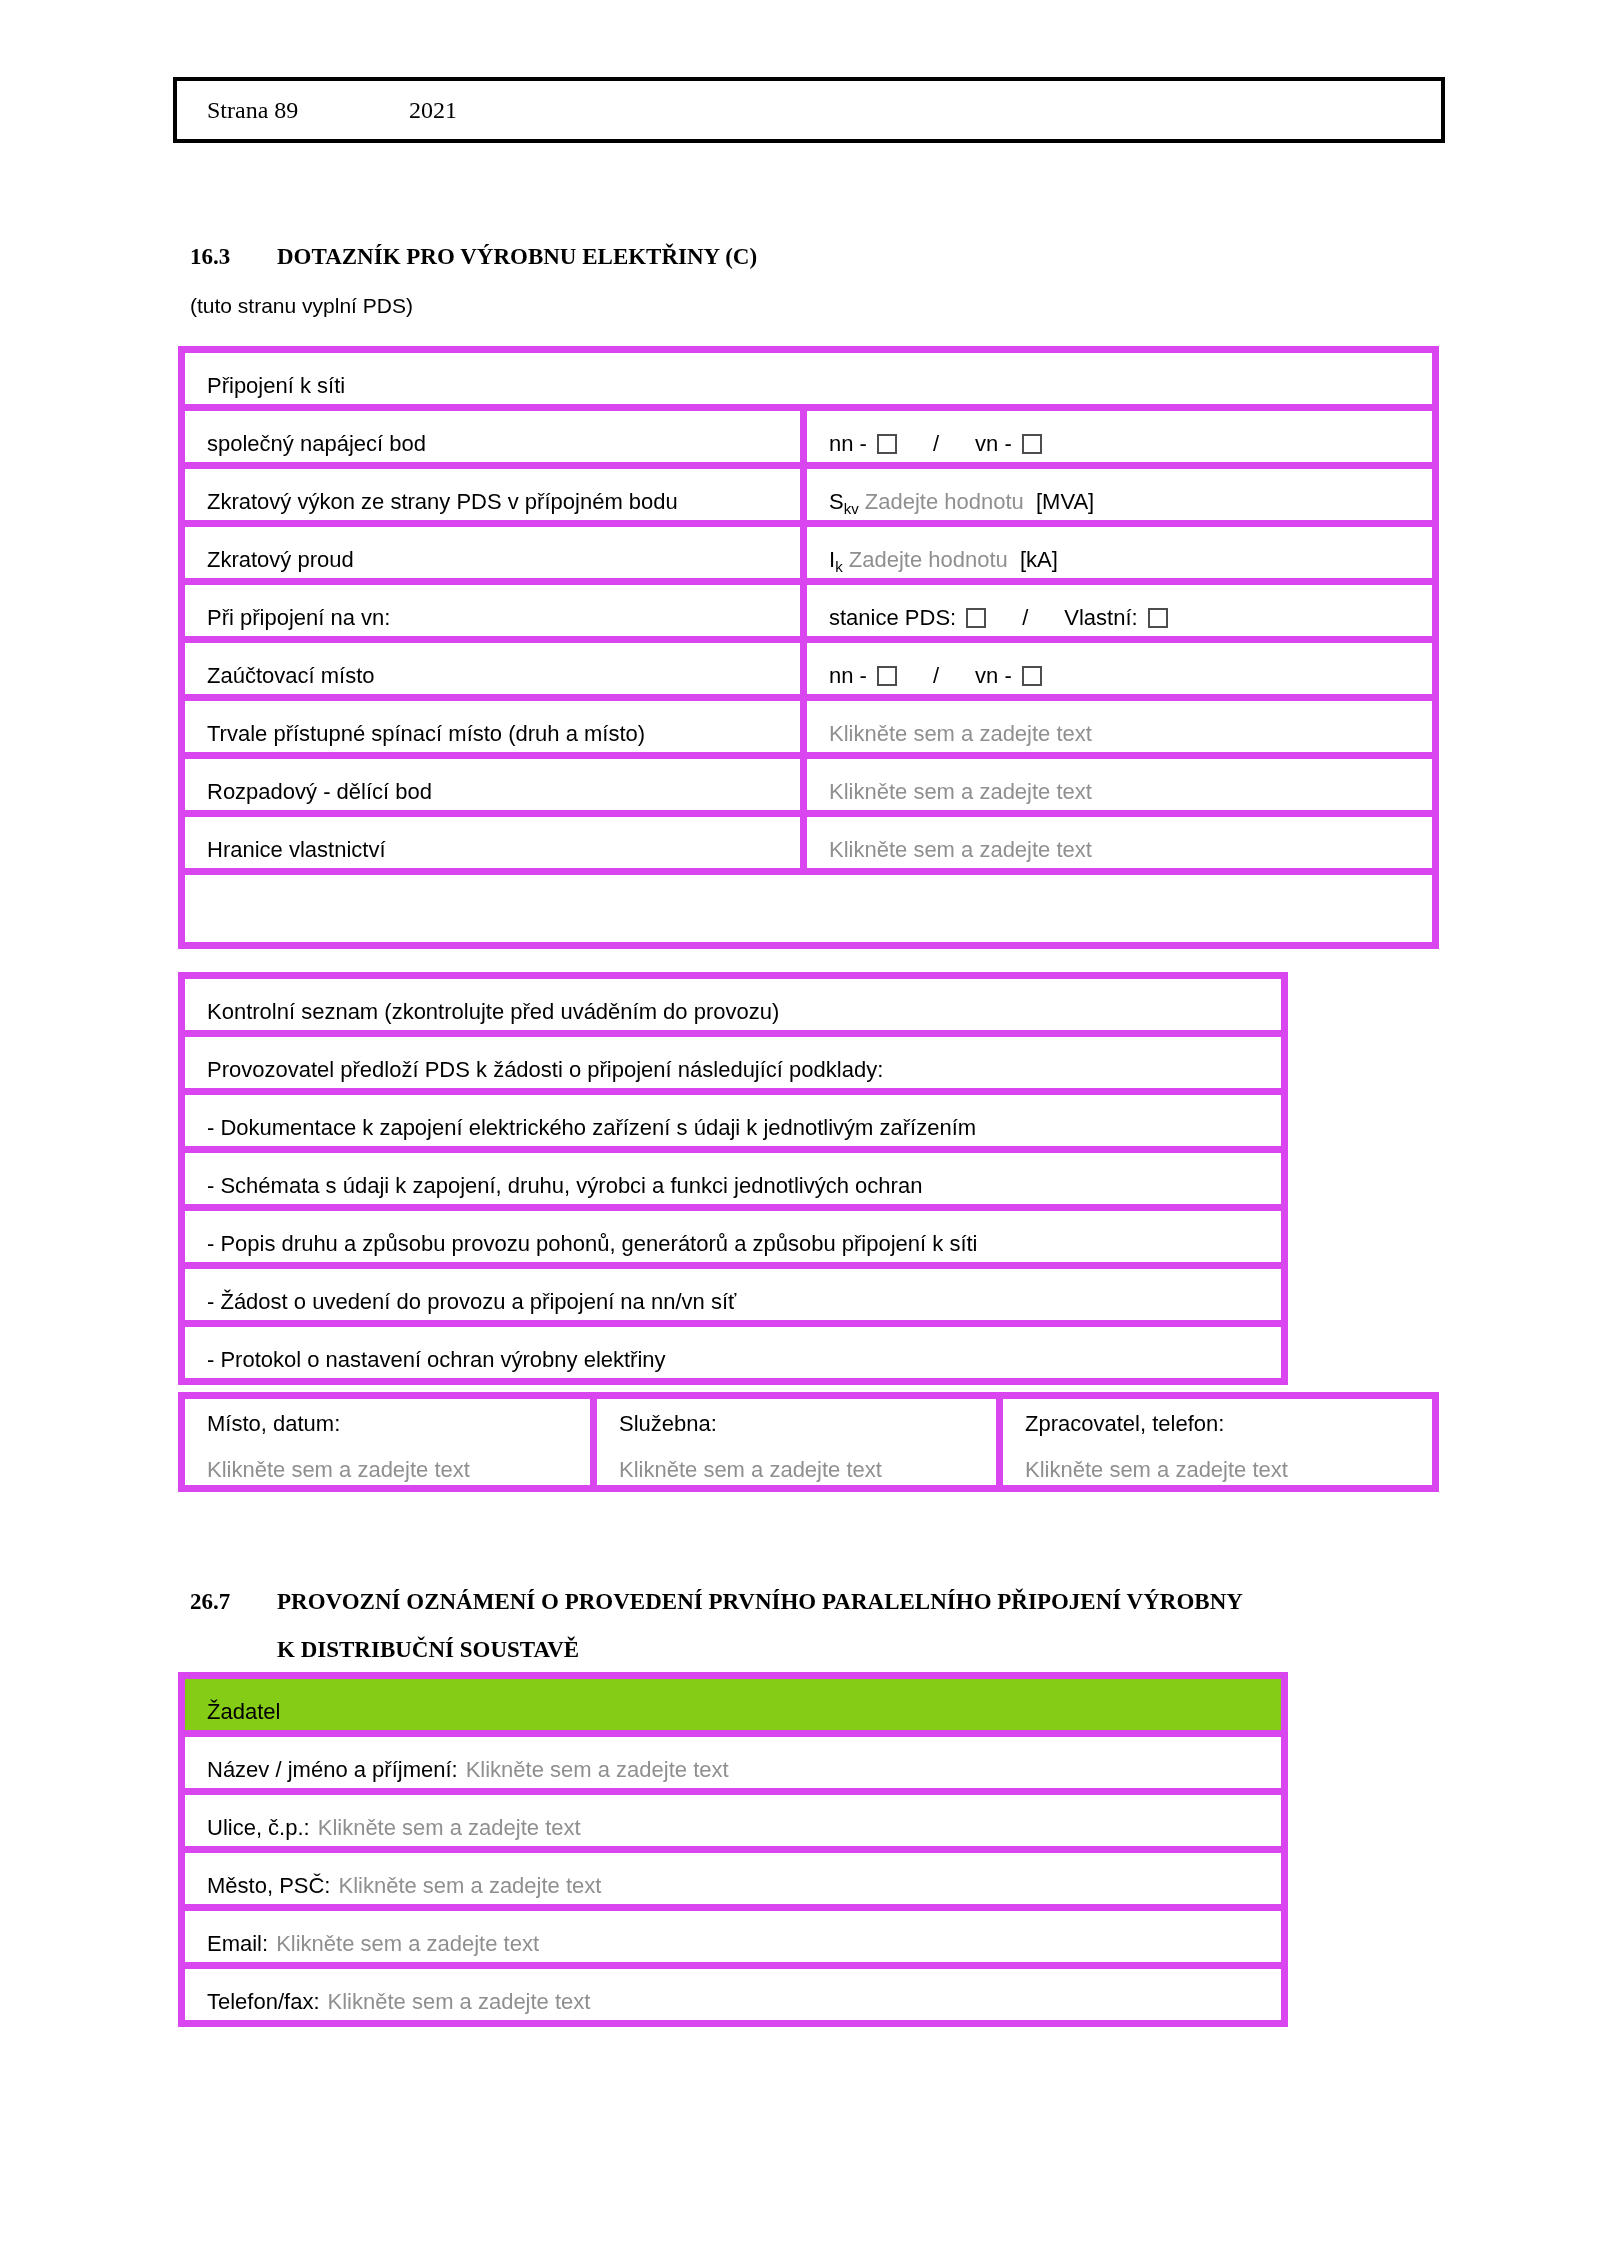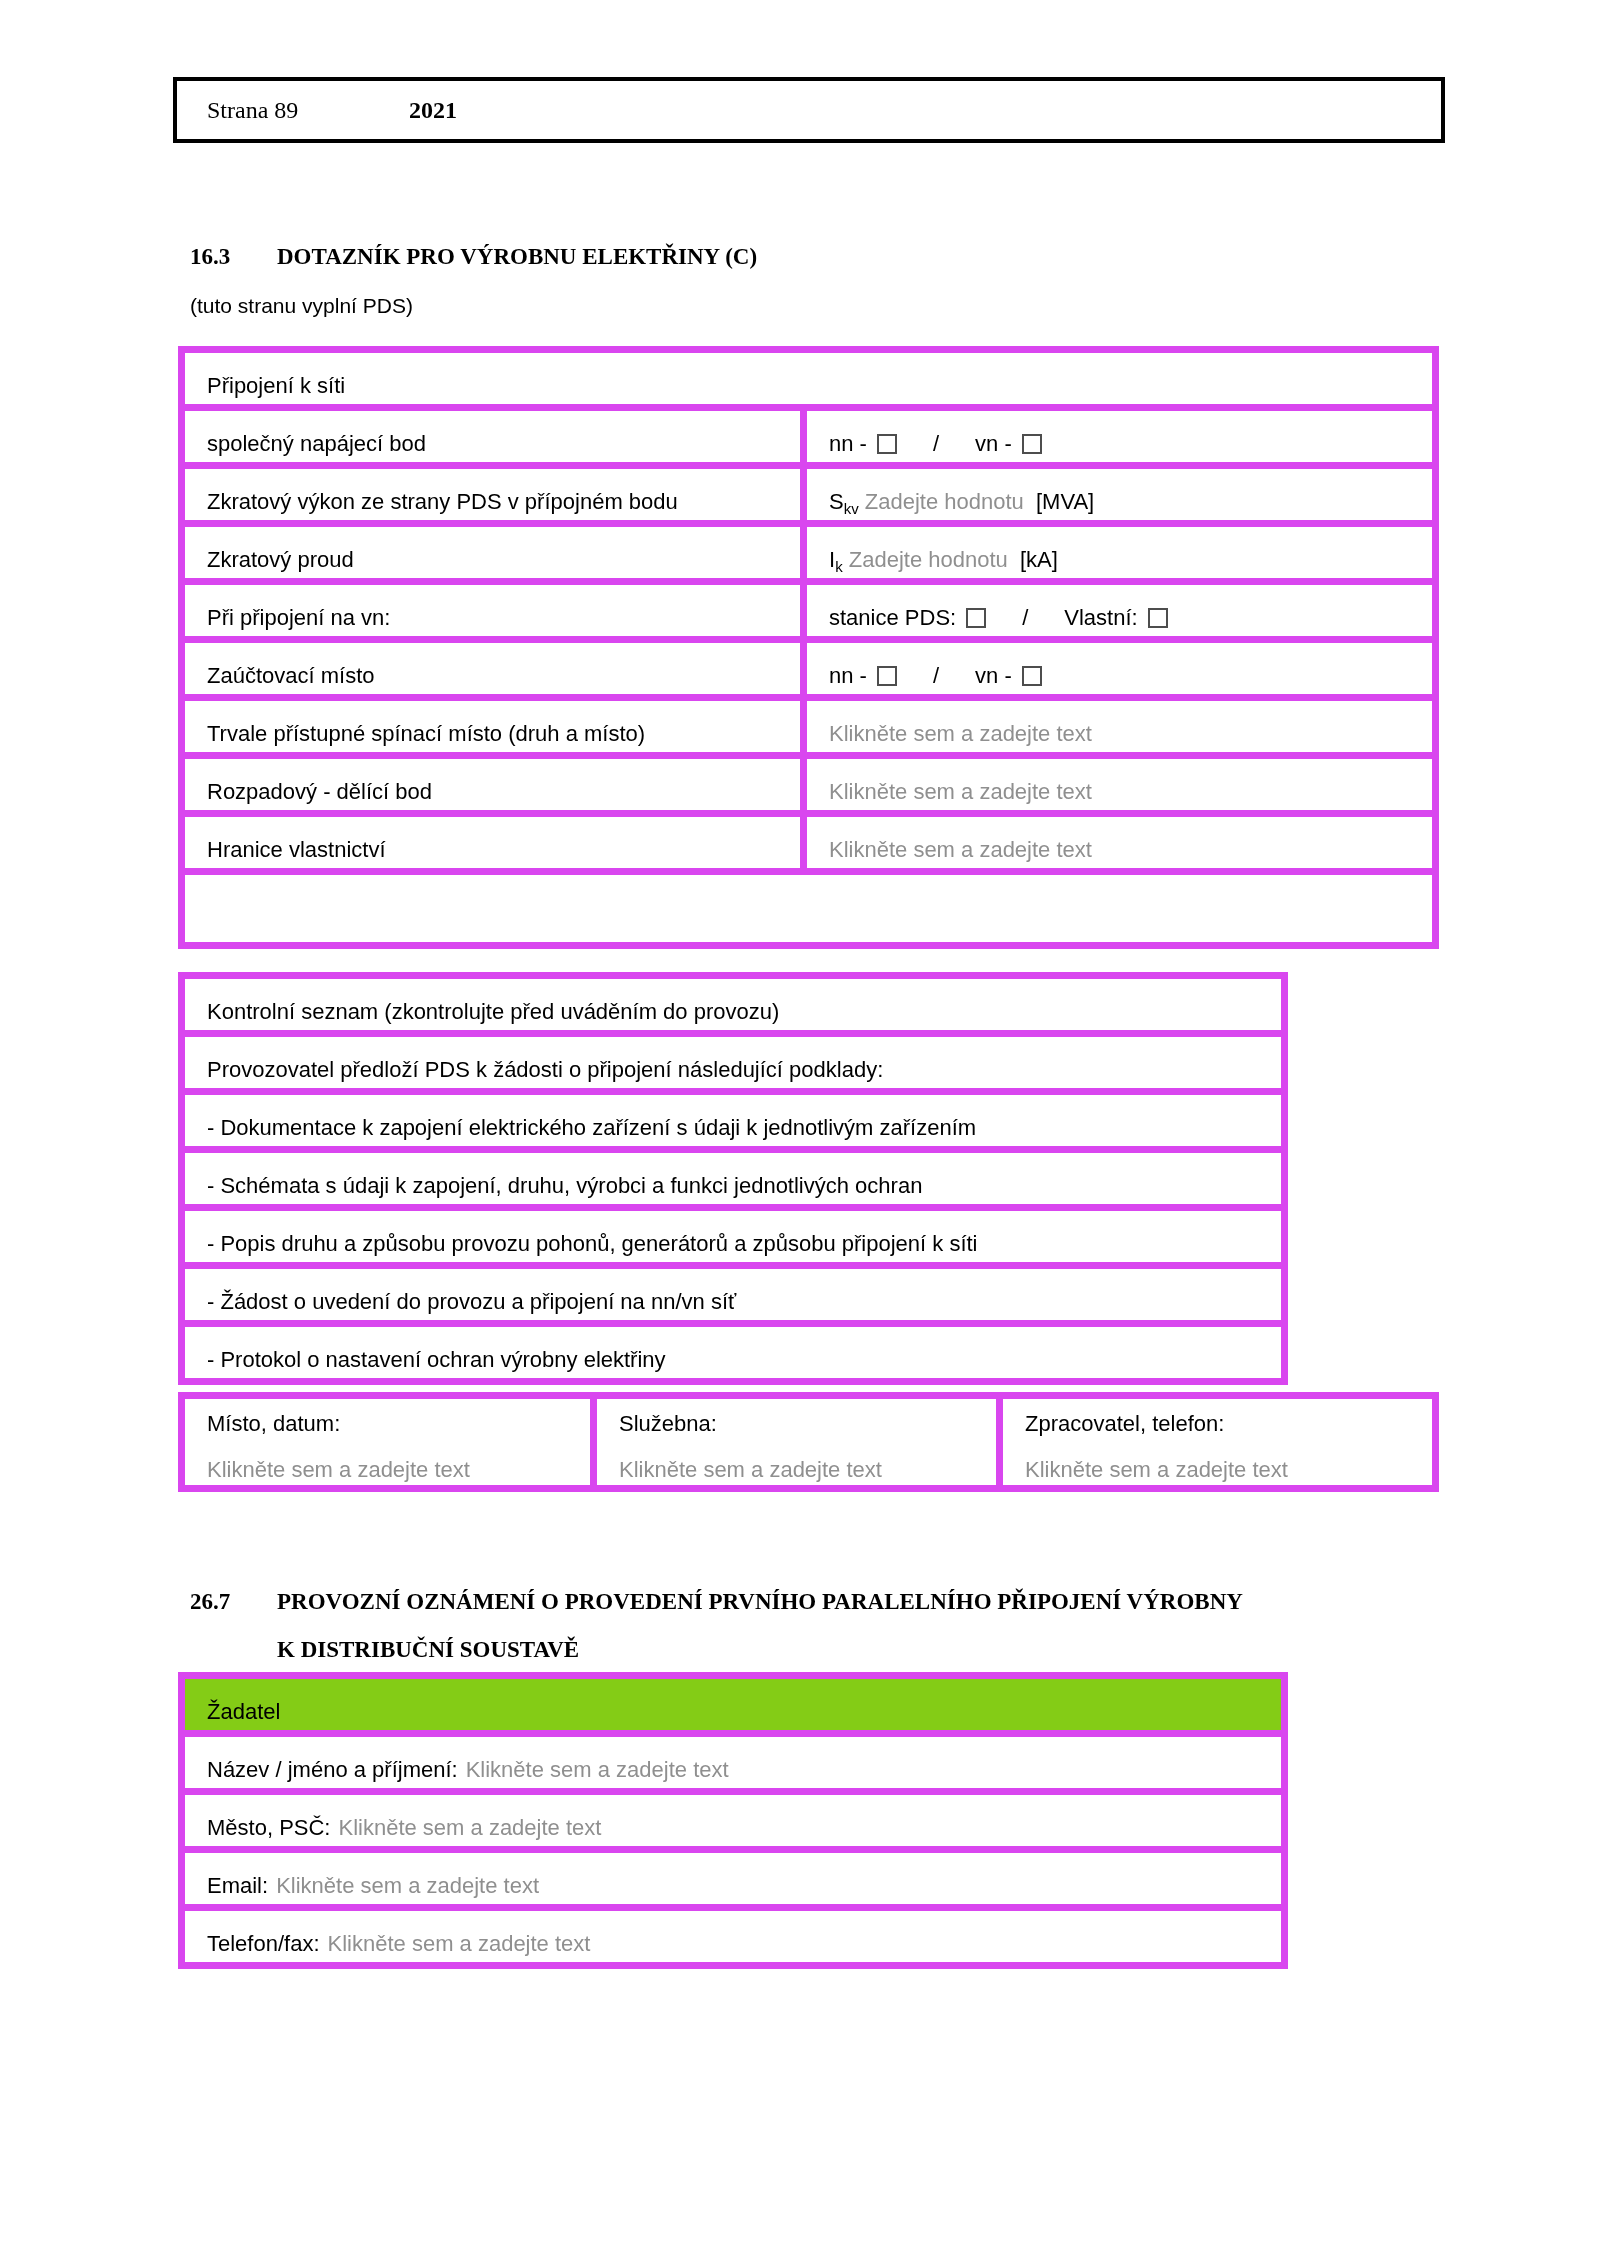--- a/index.html
+++ b/index.html
@@ -12,21 +12,21 @@
     position:absolute;left:165px;top:77px;width:1272px;height:66px;
     border:4px solid #000;box-sizing:border-box;
     display:flex;align-items:center;
     font-family:"Liberation Serif", serif;font-size:24px;
     padding:0 30px;
     margin-left:8px;
   }
   .ph-left{flex:0 0 170px;text-align:left;}
   .ph-center{flex:1;text-align:center;white-space:nowrap;}
   .ph-center .sans{font-family:"Liberation Sans", sans-serif;font-size:23px;}
-  .ph-right{flex:0 0 80px;text-align:right;font-weight:bold;}
+  .ph-right{flex:0 0 80px;text-align:right;}
 
   
   .secheading{
     position:absolute;font-family:"Liberation Serif", serif;font-weight:bold;font-size:23px;
     display:grid;grid-template-columns:75px auto;column-gap:12px;line-height:1.0;
   }
   .h163{left:190px;top:245px;}
   .h164{left:190px;top:1578px;line-height:2.1;}
   .h164 .titleblock{line-height:2.1;}
   .subnote{
@@ -214,20 +214,25 @@
       <tr class="greyrow">
     <td>Žadatel</td>
   </tr>
   <tr>
     <td>
       <span>Název / jméno a příjmení:</span><span class="ph lblgap">Klikněte sem a zadejte text</span>
     </td>
   </tr>
   <tr>
     <td>
+      <span>Ulice, č.p.:</span><span class="ph lblgap">Klikněte sem a zadejte text</span>
+    </td>
+  </tr>
+  <tr>
+    <td>
       <span>Město, PSČ:</span><span class="ph lblgap">Klikněte sem a zadejte text</span>
     </td>
   </tr>
   <tr>
     <td>
       <span>Email:</span><span class="ph lblgap">Klikněte sem a zadejte text</span>
     </td>
   </tr>
   <tr>
     <td>

